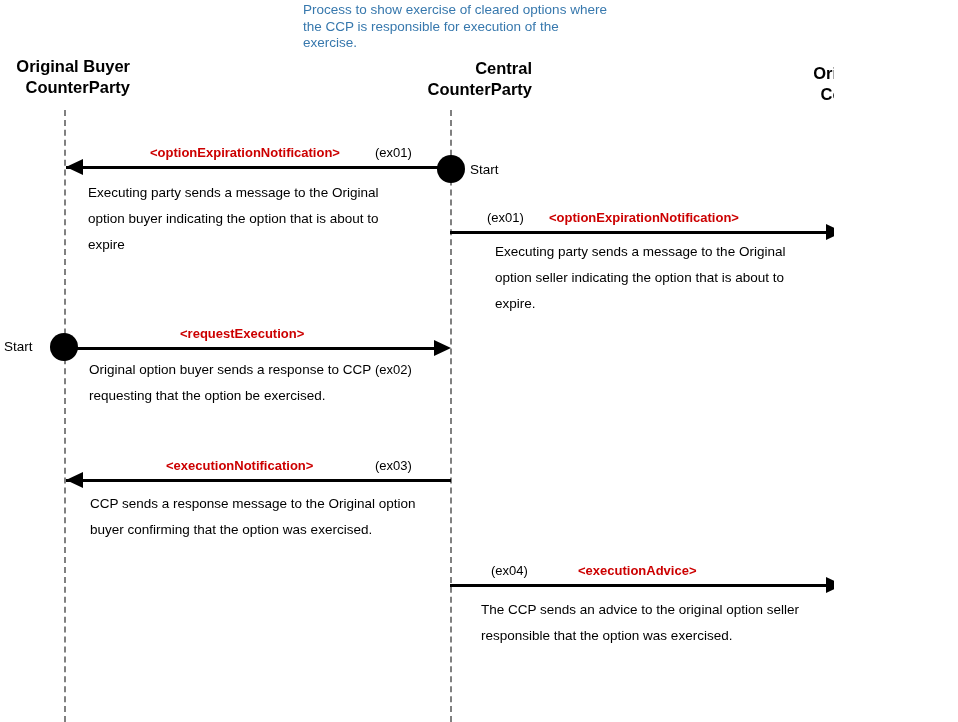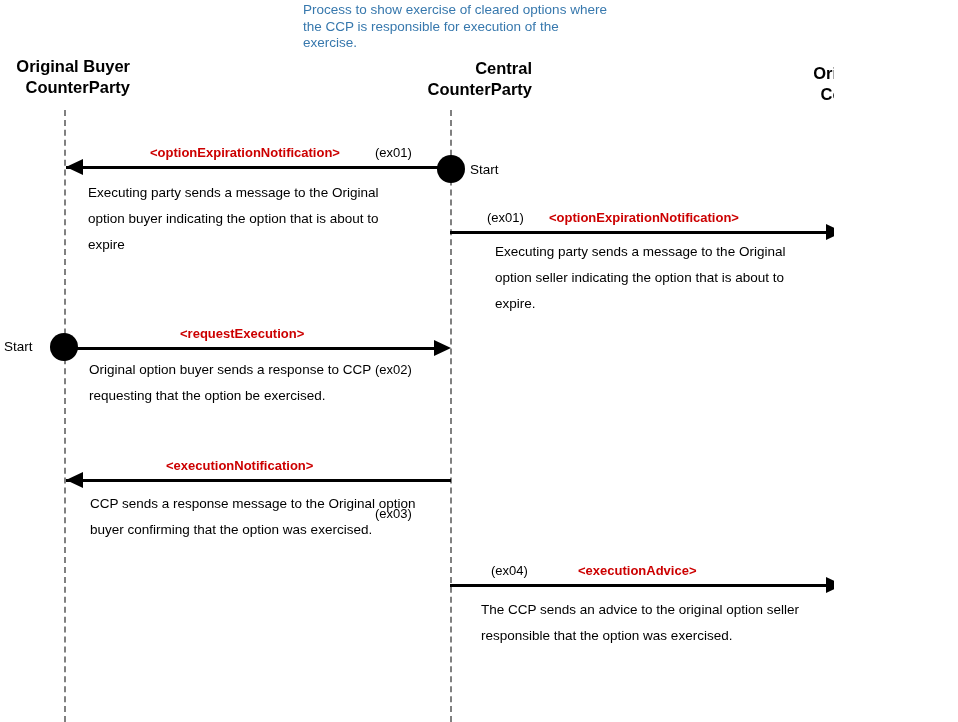--- a/index.html
+++ b/index.html
@@ -168,21 +168,21 @@
     <div class="msg-desc" style="left:89px; top:10px; width:320px;">Original option buyer sends a response to CCP requesting that the option be exercised.</div>
   </div>
 
   <div class="start-dot" style="left:50px; top:333px;"></div>
   <div class="start-label" style="left:4px; top:339px;">Start</div>
 
   <div class="msg" style="left:0; top:479px;">
     <div class="msg-line" style="left:66px; width:385px;"></div>
     <div class="arrowhead left" style="left:66px;"></div>
     <div class="msg-name" style="left:166px; top:-21px;text-align:center;">&lt;executionNotification&gt;</div>
-    <div class="msg-ref" style="left:375px; top:-21px;margin-top:48px;">(ex03)</div>
+    <div class="msg-ref" style="left:375px; top:-21px;">(ex03)</div>
     <div class="msg-desc" style="left:90px; top:12px; width:330px;">CCP sends a response message to the Original option buyer confirming that the option was exercised.</div>
   </div>
 
   <div class="msg" style="left:0; top:584px;">
     <div class="msg-line" style="left:450px; width:376px;"></div>
     <div class="arrowhead right" style="left:826px;"></div>
     <div class="msg-ref" style="left:491px; top:-21px;text-align:right;">(ex04)</div>
     <div class="msg-name" style="left:578px; top:-21px;">&lt;executionAdvice&gt;</div>
     <div class="msg-desc" style="left:481px; top:13px; width:325px;">The CCP sends an advice to the original option seller responsible that the option was exercised.</div>
   </div>

